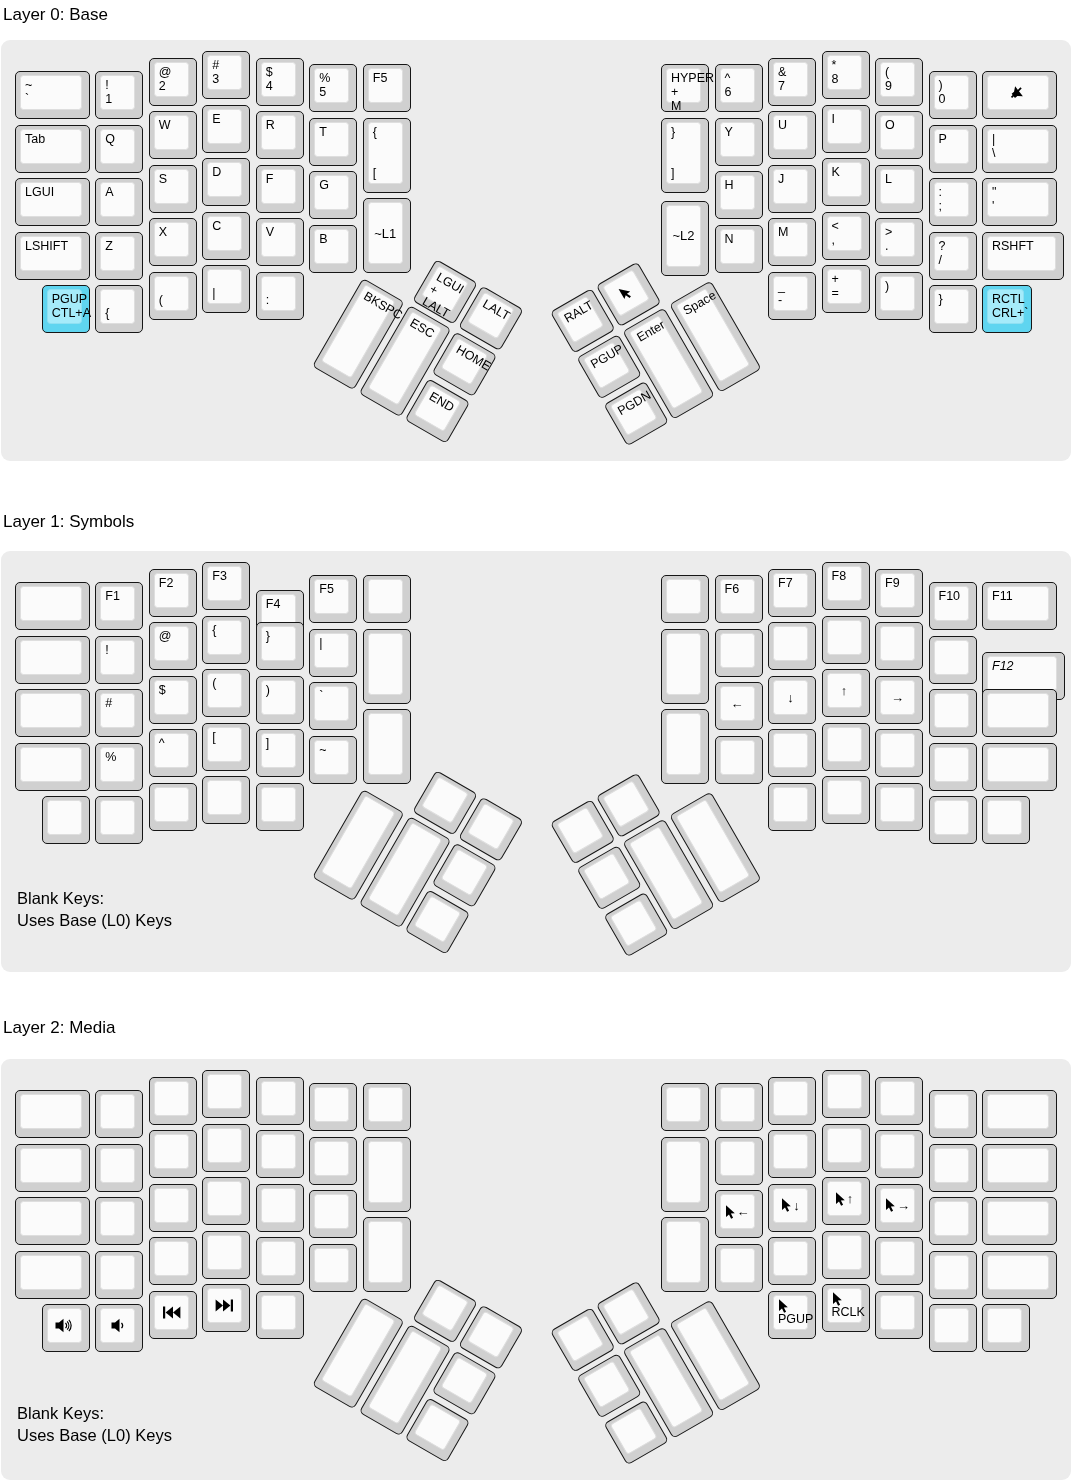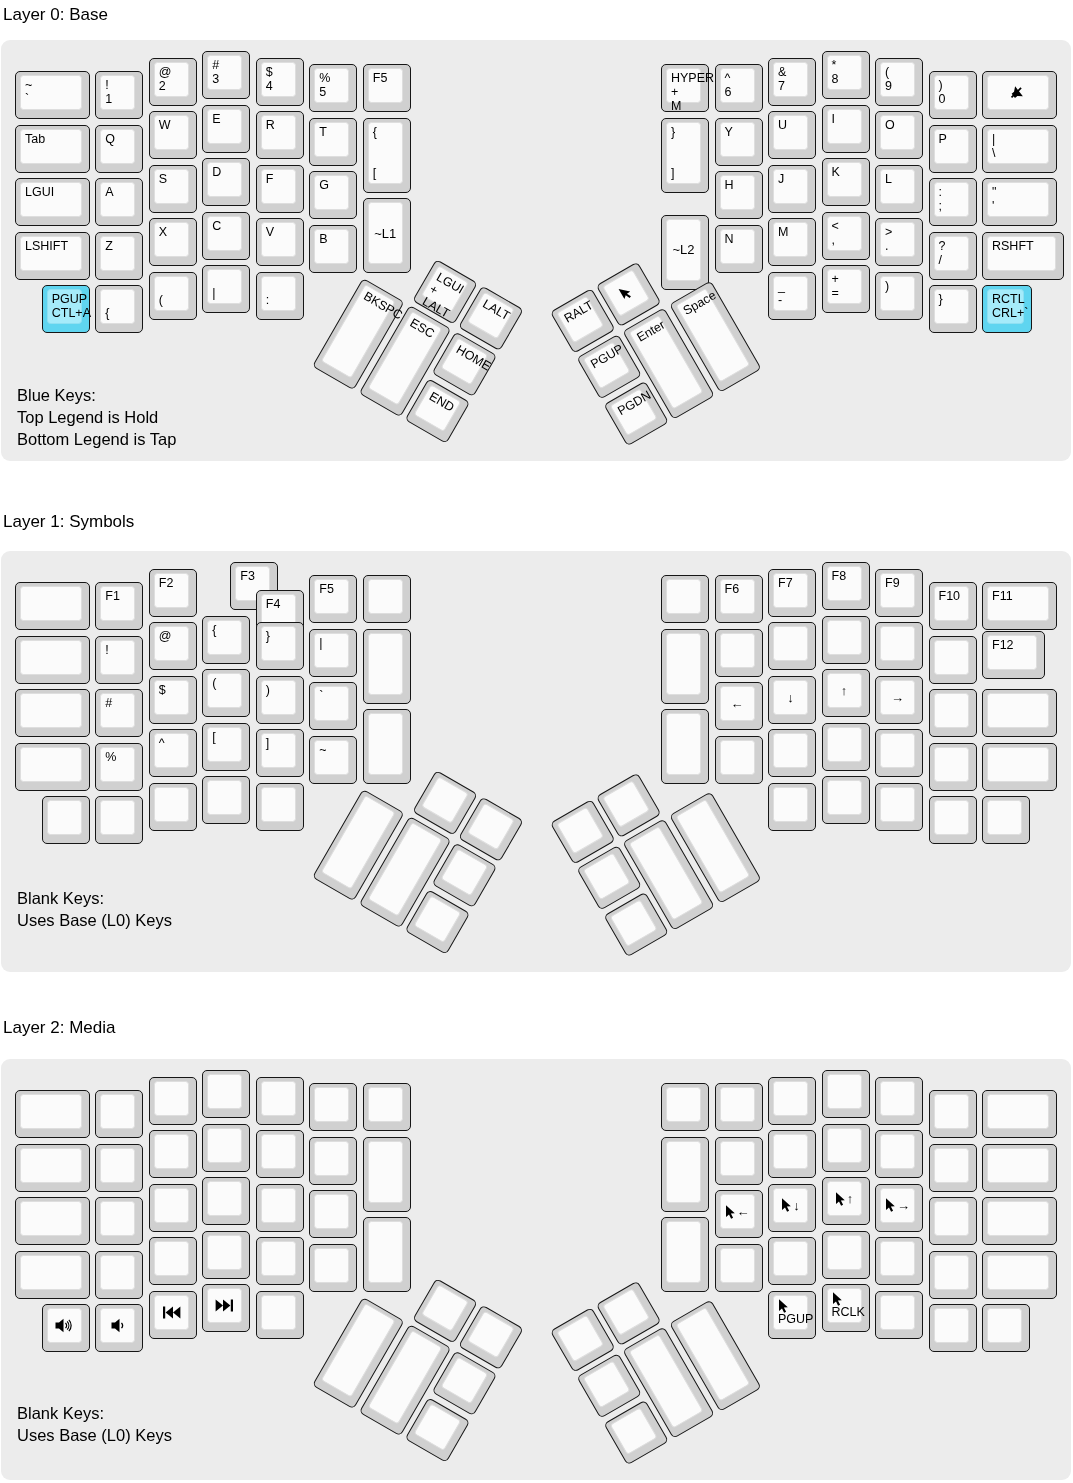--- a/index.html
+++ b/index.html
@@ -234,21 +234,21 @@
 +
 M</span>
         </div>
       </div>
       <div class="key" style="left: 660px; top: 77.875px; width: 48px; height: 74.75px;">
         <div class="key-inner">
           <span class="legend t">}</span>
           <span class="legend b">]</span>
         </div>
       </div>
-      <div class="key" style="left: 660px; top: 175px; width: 48px; height: 74.75px;">
+      <div class="key" style="left: 660px; top: 161px; width: 48px; height: 74.75px;">
         <div class="key-inner">
           <div class="center-wrap">
             <span>~L2</span>
           </div>
         </div>
       </div>
       <div class="key" style="left: 713.5px; top: 24.375px; width: 48px; height: 48px;">
         <div class="key-inner">
           <span class="legend t">^</span>
           <span class="legend b">6</span>
@@ -477,23 +477,20 @@
           <div class="key-inner">
             <span class="legend t">Enter</span>
           </div>
         </div>
         <div class="key" style="left: -53.5px; top: 0px; width: 48px; height: 101.5px;">
           <div class="key-inner">
             <span class="legend t">Space</span>
           </div>
         </div>
       </div>
-      <div class="caption" style="top: 344px;">Blue Keys:
-Top Legend is Hold
-Bottom Legend is Tap</div>
     </section>
     <div class="layer-title" style="top: 512px;">Layer 1: Symbols</div>
     <section class="panel" style="top: 551px; height: 421px;">
       <div class="key" style="left: 14px; top: 31.0625px; width: 74.75px; height: 48px;">
         <div class="key-inner"></div>
       </div>
       <div class="key" style="left: 14px; top: 84.5625px; width: 74.75px; height: 48px;">
         <div class="key-inner"></div>
       </div>
       <div class="key" style="left: 14px; top: 138.062px; width: 74.75px; height: 48px;">
@@ -541,21 +538,21 @@
         </div>
       </div>
       <div class="key" style="left: 147.75px; top: 178.188px; width: 48px; height: 48px;">
         <div class="key-inner">
           <span class="legend t">^</span>
         </div>
       </div>
       <div class="key" style="left: 147.75px; top: 231.688px; width: 48px; height: 48px;">
         <div class="key-inner"></div>
       </div>
-      <div class="key" style="left: 201.25px; top: 11px; width: 48px; height: 48px; margin-left: 28px;">
+      <div class="key" style="left: 201.25px; top: 11px; width: 48px; height: 48px;">
         <div class="key-inner">
           <span class="legend t">F3</span>
         </div>
       </div>
       <div class="key" style="left: 201.25px; top: 64.5px; width: 48px; height: 48px;">
         <div class="key-inner">
           <span class="legend t">{</span>
         </div>
       </div>
       <div class="key" style="left: 201.25px; top: 118px; width: 48px; height: 48px;">
@@ -731,21 +728,21 @@
         <div class="key-inner"></div>
       </div>
       <div class="key" style="left: 927.5px; top: 245.062px; width: 48px; height: 48px;">
         <div class="key-inner"></div>
       </div>
       <div class="key" style="left: 981px; top: 31.0625px; width: 74.75px; height: 48px;">
         <div class="key-inner">
           <span class="legend t">F11</span>
         </div>
       </div>
-      <div class="key" style="left: 981px; top: 80px; width: 63px; height: 48px;">
+      <div class="key" style="left: 981px; top: 101px; width: 83px; height: 48px; font-style: italic;">
         <div class="key-inner">
           <span class="legend t">F12</span>
         </div>
       </div>
       <div class="key" style="left: 981px; top: 138.062px; width: 74.75px; height: 48px;">
         <div class="key-inner"></div>
       </div>
       <div class="key" style="left: 981px; top: 191.562px; width: 74.75px; height: 48px;">
         <div class="key-inner"></div>
       </div>

